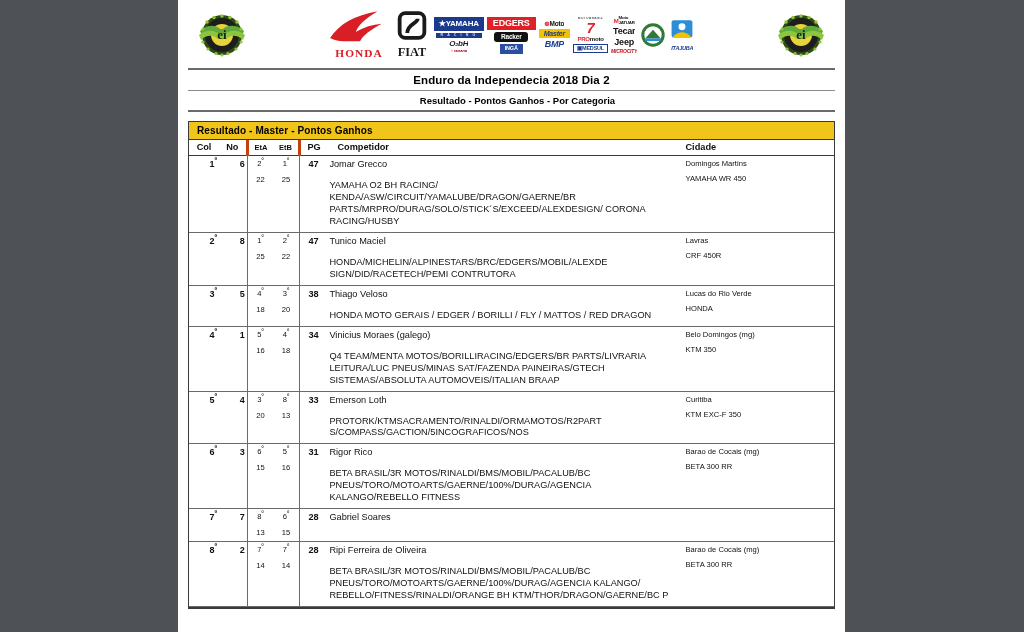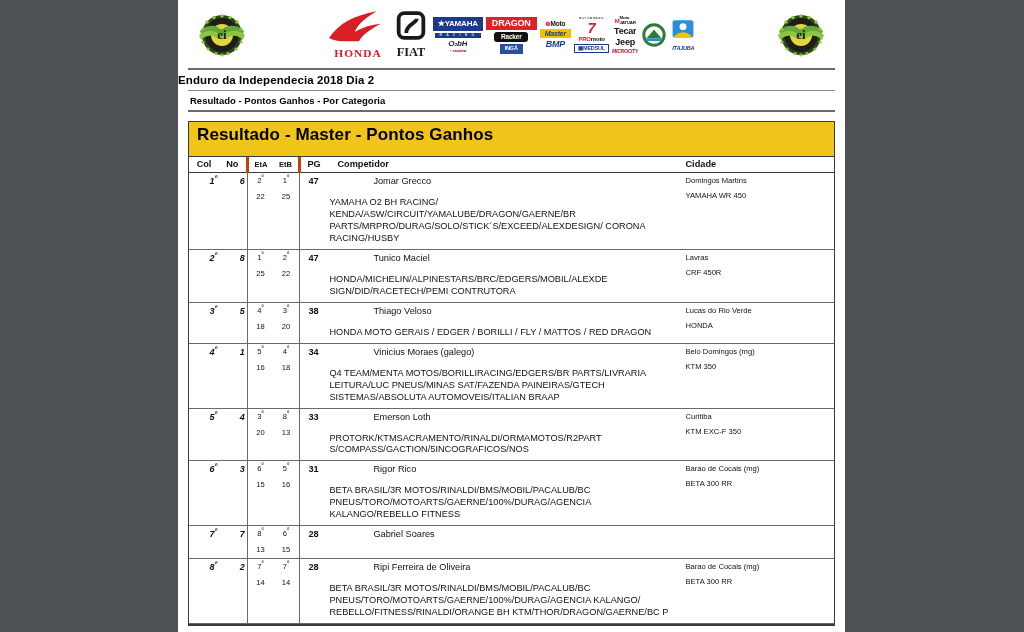--- a/index.html
+++ b/index.html
@@ -72,39 +72,40 @@
   }
 
   
   .rule {
     height: 2px;
     background: #6b6b6b;
     margin: 0 10px;
   }
   .rule.thin { height: 1px; background: #8a8a8a; }
   .title-line {
+    text-align: center;
     font-weight: bold;
     color: #000;
     padding: 4px 0 4px 0;
   }
   .title-1 { font-size: 11.5px; letter-spacing: 0.1px;}
   .title-2 { font-size: 9.5px; margin-left: 12px; }
 
   
   .table-wrap {
     margin: 9px 10px 0 10px;
     border: 1px solid #3a3a3a;
     border-bottom: 2px solid #3a3a3a;
   }
   .cat-bar {
     background: #F0C419;
     border-bottom: 1px solid #3a3a3a;
     font-weight: bold;
-    font-size: 17px;
-    padding: 3px 0 11px 8px;
+    font-size: 10px;
+    padding: 3px 0 3px 8px;
     color: #000;
     letter-spacing: 0.1px;
   }
   table.results {
     width: 100%;
     border-collapse: collapse;
     table-layout: fixed;
     font-size: 8.4px;
     color: #111;
   }
@@ -129,31 +130,31 @@
   thead th.ctr { text-align: center; }
   thead th.div-l { border-left: 3px solid #c2410c; }
   thead th.c-h { padding-left: 10px; }
 
   tbody tr.data-row > td {
     border-bottom: 1px solid #6a6a6a;
     vertical-align: top;
     padding: 3px 2px 4px 2px;
   }
   td.div-l { border-left: 1px solid #6a6a6a; }
-  td.col-col, td.no-col { text-align: right; font-weight: bold; font-size: 9px; padding-right: 4px; font-style: italic;}
+  td.col-col, td.no-col { text-align: right; font-weight: bold; font-size: 9px; padding-right: 4px;}
   td.eta-col, td.etb-col { text-align: center; font-size: 7.6px; }
   td.pg-col { text-align: center; font-weight: bold; font-size: 9.2px; }
   td.comp-col { padding-left: 10px; }
   td.cid-col  { padding-left: 2px; margin-left: 48px; }
 
   .stack-top { display:block; }
   .stack-bot { display:block; margin-top: 7px; }
   .sup { font-size: 0.8em; vertical-align: super; line-height: 0; }
 
-  .comp-name { display:block; font-size: 9.2px; color:#111;margin-left:44px; }
+  .comp-name { display:block; font-size: 9.2px; color:#111; }
   .comp-sponsors { display:block; margin-top: 11px; font-size: 9.2px; line-height: 1.30; color:#111; }
   .cid-city { display:block; font-size: 7.6px; color:#111; }
   .cid-bike { display:block; margin-top: 6px; font-size: 7.6px; color:#111; }
 </style>
 </head>
 <body>
 
 <div id="viewport">
   <div id="page">
 
@@ -204,21 +205,21 @@
         </div>
 
         <div class="sp-col">
           <div class="sp" style="background:#1b3a8c;color:#fff;font-size:8px;padding:3px 5px;">★YAMAHA</div>
           <div class="sp" style="background:#1b3a8c;color:#cfd8ee;font-size:3.6px;padding:1px 5px;letter-spacing:1.6px;">R A C I N G</div>
           <div class="sp" style="color:#1b1b1b;font-size:8px;font-style:italic;">O₂bH</div>
           <div class="sp" style="color:#b01020;font-size:3.4px;">© YAMAHA</div>
         </div>
 
         <div class="sp-col">
-          <div class="sp" style="background:#e02027;color:#fff;font-size:9px;padding:2px 6px;">DRAGON</div>
+          <div class="sp" style="background:#e02027;color:#fff;font-size:9px;padding:2px 6px;">EDGERS</div>
           <div class="sp" style="background:#111;color:#fff;font-size:6.5px;padding:2px 7px;border-radius:3px;">Racker</div>
           <div class="sp" style="background:#2b4fa0;color:#fff;font-size:5.5px;padding:2px 5px;">INGÁ</div>
         </div>
 
         <div class="sp-col">
           <div class="sp" style="color:#e0212a;font-size:6.5px;">⊛<span style="color:#111">Moto</span></div>
           <div class="sp" style="background:#f2c200;color:#1b3a8c;font-size:7px;padding:1px 5px;font-style:italic;">Master</div>
           <div class="sp" style="color:#1b3a8c;font-size:9px;font-style:italic;">BMP</div>
         </div>
 

